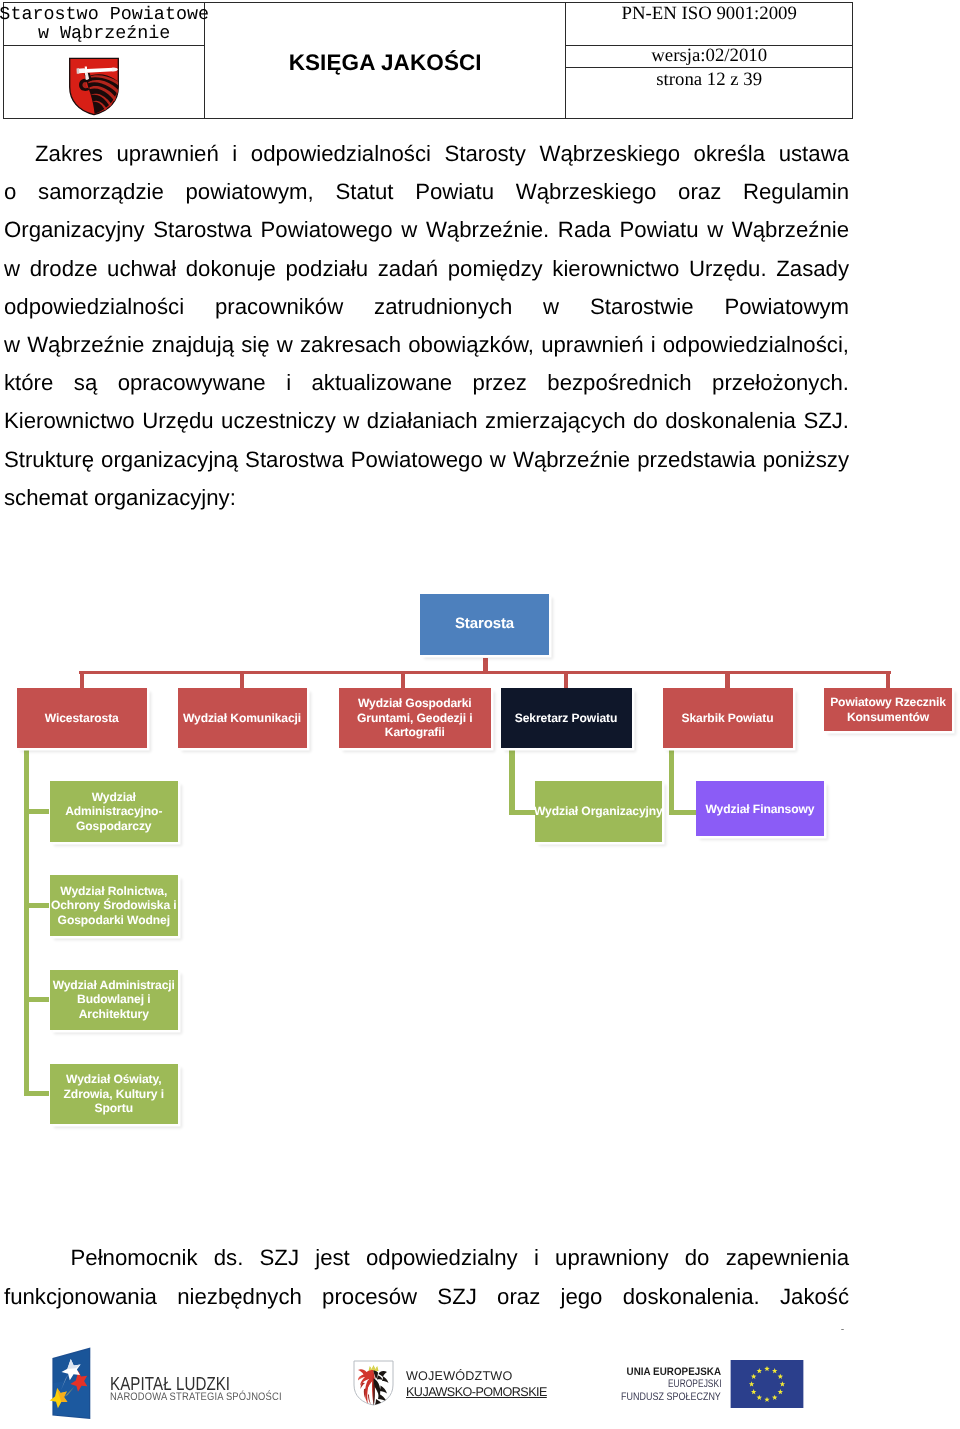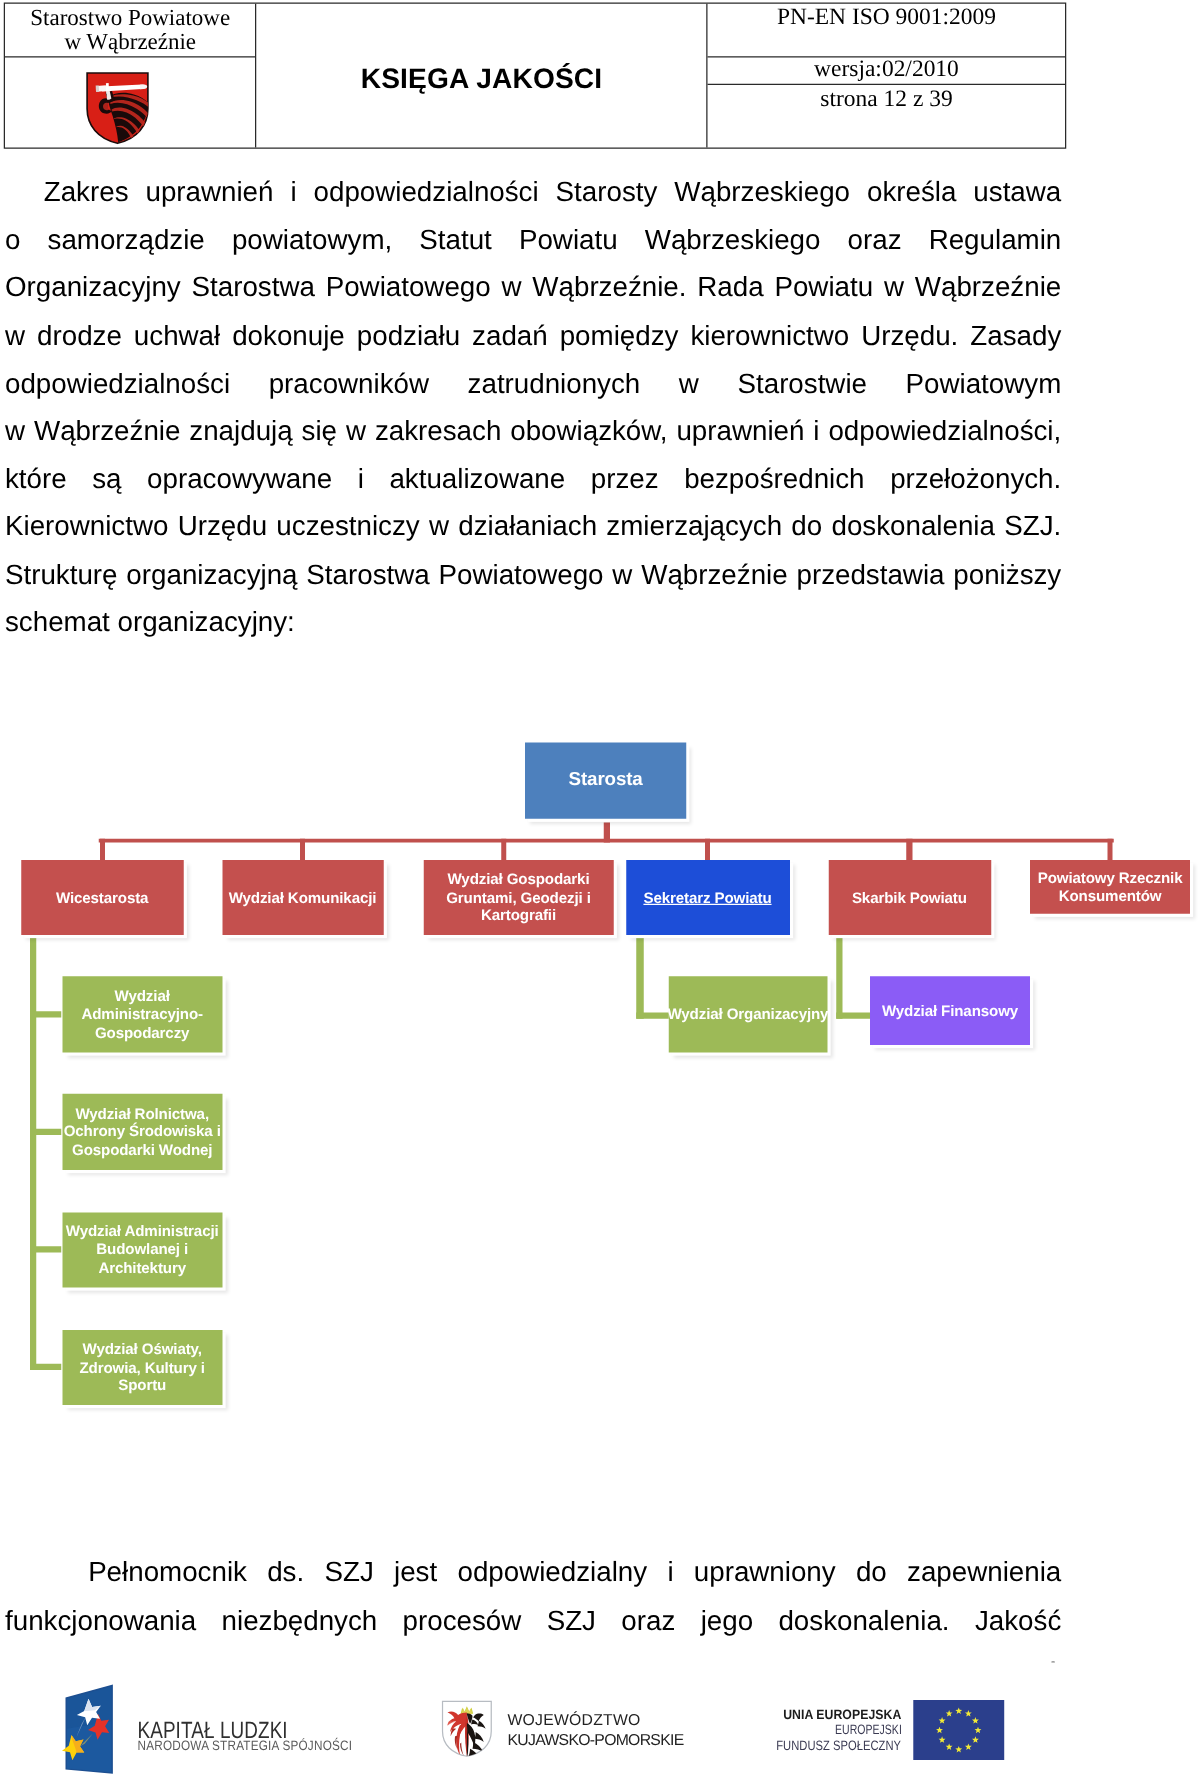--- a/index.html
+++ b/index.html
@@ -6,21 +6,21 @@
   html,body{margin:0;padding:0;}
   body{width:960px;height:1429px;background:#ffffff;font-family:"Liberation Sans",sans-serif;overflow:hidden;position:relative;
         -webkit-font-smoothing:antialiased;text-rendering:geometricPrecision;will-change:opacity;}
   .page{position:absolute;left:0;top:0;width:960px;height:1429px;}
 
   
   .hdr{position:absolute;left:3.2px;top:2.4px;width:850px;height:116.5px;box-sizing:border-box;border:1.8px solid #2a2a2a;}
   .hdr-c1{position:absolute;left:0;top:0;width:201px;height:100%;box-sizing:border-box;border-right:1.8px solid #2a2a2a;}
   .hdr-c1 .r1{position:absolute;left:0;top:0;width:100%;height:42.4px;box-sizing:border-box;border-bottom:1.8px solid #2a2a2a;
       display:flex;flex-direction:column;align-items:center;justify-content:center;}
-  .hdr-c1 .r1 span{display:block;font-family:Liberation Serif, serif;font-size:18.4px;color:#000;line-height:19.2px;white-space:nowrap;}
+  .hdr-c1 .r1 span{display:block;font-family:Liberation Mono, monospace;font-size:18.4px;color:#000;line-height:19.2px;white-space:nowrap;}
   .hdr-c1 .r2{position:absolute;left:63.8px;top:53.2px;width:52px;height:59px;}
   .hdr-c2{position:absolute;left:201px;top:0;width:361px;height:100%;box-sizing:border-box;border-right:1.8px solid #2a2a2a;
       display:flex;align-items:center;justify-content:center;padding-top:4px;}
   .hdr-c2 .t{font-family:"Liberation Sans",sans-serif;font-weight:bold;font-size:22.5px;color:#000;letter-spacing:0.1px;}
   .hdr-c3{position:absolute;left:562px;top:0;right:0;height:100%;}
   .hdr-c3 .rr{position:absolute;left:0;width:100%;box-sizing:border-box;display:flex;justify-content:center;
       font-family:"Liberation Serif",serif;font-size:18.8px;color:#000;line-height:18px;}
   .hdr-c3 .rr1{top:0;height:42.4px;border-bottom:1.8px solid #2a2a2a;align-items:flex-start;padding-top:1.5px;}
   .hdr-c3 .rr2{top:42.4px;height:22.3px;border-bottom:1.8px solid #2a2a2a;align-items:flex-start;padding-top:1.5px;}
   .hdr-c3 .rr3{top:64.7px;height:48.4px;align-items:flex-start;padding-top:2.5px;}
@@ -35,21 +35,21 @@
 
   
   .flogo{position:absolute;}
   .kl-t1{position:absolute;left:109.8px;top:1373.5px;font-family:"Liberation Sans",sans-serif;font-size:18.8px;
          color:#2f2f2f;letter-spacing:0.1px;white-space:nowrap;line-height:19px;transform-origin:0 50%;transform:scaleX(0.805);}
   .kl-t2{position:absolute;left:109.8px;top:1392.2px;font-family:"Liberation Sans",sans-serif;font-size:10.9px;
          color:#5a5a5a;letter-spacing:0.2px;white-space:nowrap;line-height:11px;transform-origin:0 50%;transform:scaleX(0.862);}
   .wp-t1{position:absolute;left:406px;top:1369px;font-family:"Liberation Sans",sans-serif;font-size:12.6px;
          color:#222;letter-spacing:0.2px;white-space:nowrap;}
   .wp-t2{position:absolute;left:406px;top:1385px;font-family:"Liberation Sans",sans-serif;font-size:12.6px;
-         color:#222;letter-spacing:-0.55px;white-space:nowrap;}
+         color:#222;letter-spacing:-0.55px;white-space:nowrap;text-decoration:underline;}
   .eu-t{position:absolute;right:239px;font-family:"Liberation Sans",sans-serif;font-size:10.9px;
         white-space:nowrap;text-align:right;line-height:12px;transform-origin:100% 50%;}
   .eu-t1{top:1365.5px;font-weight:bold;color:#1b1b1b;letter-spacing:0.05px;transform:scaleX(0.90);}
   .eu-t2{top:1378.1px;color:#3a3a52;letter-spacing:0.05px;transform:scaleX(0.77);}
   .eu-t3{top:1390.6px;color:#3a3a52;letter-spacing:0.05px;transform:scaleX(0.82);}
   .speck{position:absolute;left:841px;top:1328.6px;width:3.4px;height:1.6px;background:#555;opacity:0.75;border-radius:50%;}
 
 </style>
 </head>
 <body>
@@ -154,21 +154,21 @@
         </div>
         <div class="node" style="left: 17px; top: 128.4px; width: 129.5px; height: 59.3px; background: rgb(196, 80, 78); font-size: 12.1px; line-height: 14.4px; box-shadow: rgb(255, 255, 255) 2.5px 2.5px 0px 0px, rgba(0, 0, 0, 0.1) 4px 4px 3px 0px;">
           <span class="lbl">Wicestarosta</span>
         </div>
         <div class="node" style="left: 177.5px; top: 128.4px; width: 129px; height: 59.3px; background: rgb(196, 80, 78); font-size: 12.1px; line-height: 14.4px; box-shadow: rgb(255, 255, 255) 2.5px 2.5px 0px 0px, rgba(0, 0, 0, 0.1) 4px 4px 3px 0px;">
           <span class="lbl">Wydział Komunikacji</span>
         </div>
         <div class="node" style="left: 338.8px; top: 128.4px; width: 152px; height: 59.3px; background: rgb(196, 80, 78); font-size: 12.1px; line-height: 14.4px; box-shadow: rgb(255, 255, 255) 2.5px 2.5px 0px 0px, rgba(0, 0, 0, 0.1) 4px 4px 3px 0px;">
           <span class="lbl">Wydział Gospodarki<br>Gruntami, Geodezji i<br>Kartografii</span>
         </div>
-        <div class="node" style="left: 500.5px; top: 128.4px; width: 131px; height: 59.3px; background: #1d4ed8; font-size: 12.1px; line-height: 14.4px; box-shadow: rgb(255, 255, 255) 2.5px 2.5px 0px 0px, rgba(0, 0, 0, 0.1) 4px 4px 3px 0px; text-decoration: underline;">
+        <div class="node" style="left: 500.5px; top: 128.4px; width: 131px; height: 59.3px; background: #0f172a; font-size: 12.1px; line-height: 14.4px; box-shadow: rgb(255, 255, 255) 2.5px 2.5px 0px 0px, rgba(0, 0, 0, 0.1) 4px 4px 3px 0px;">
           <span class="lbl">Sekretarz Powiatu</span>
         </div>
         <div class="node" style="left: 662.5px; top: 128.4px; width: 130px; height: 59.3px; background: rgb(196, 80, 78); font-size: 12.1px; line-height: 14.4px; box-shadow: rgb(255, 255, 255) 2.5px 2.5px 0px 0px, rgba(0, 0, 0, 0.1) 4px 4px 3px 0px;">
           <span class="lbl">Skarbik Powiatu</span>
         </div>
         <div class="node" style="left: 823.8px; top: 128.4px; width: 128.5px; height: 43px; background: rgb(196, 80, 78); font-size: 12.1px; line-height: 14.4px; box-shadow: rgb(255, 255, 255) 2.5px 2.5px 0px 0px, rgba(0, 0, 0, 0.1) 4px 4px 3px 0px;">
           <span class="lbl">Powiatowy Rzecznik<br>Konsumentów</span>
         </div>
         <div class="node" style="left: 49.5px; top: 221.3px; width: 128.5px; height: 60.3px; background: rgb(157, 186, 87); font-size: 12.1px; line-height: 14.4px; box-shadow: rgb(255, 255, 255) 2.5px 2.5px 0px 0px, rgba(0, 0, 0, 0.1) 4px 4px 3px 0px;">
           <span class="lbl">Wydział<br>Administracyjno-<br>Gospodarczy</span>

